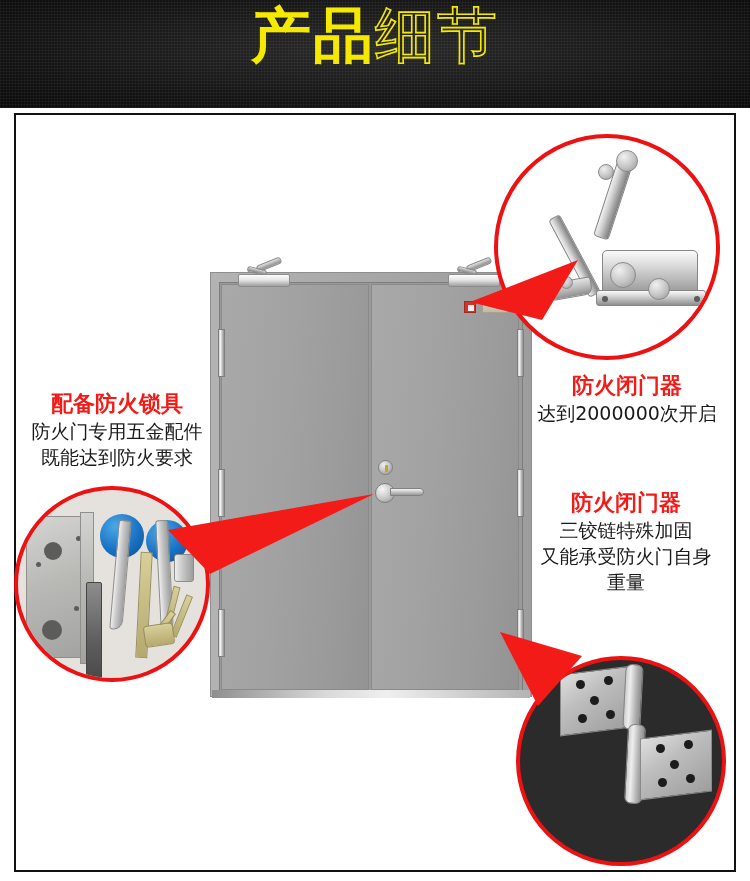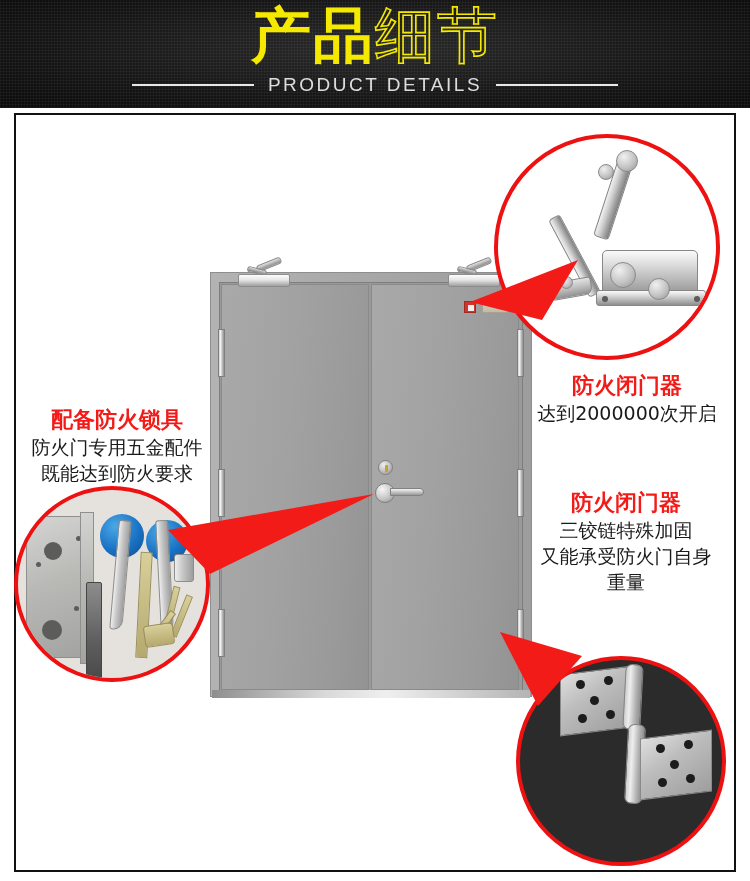--- a/index.html
+++ b/index.html
@@ -365,41 +365,36 @@
     line-height: 26px;
     font-family: "DejaVu Sans", "Liberation Sans", sans-serif;
   }
   #callout-closer {
     left: 524px; top: 356px;
     text-align: center;
     width: 206px;
     margin-top: 16px;
   }
   #callout-lock {
-    left: 6px; top: 406px;
+    left: 6px; top: 390px;
     text-align: center;
     width: 222px;
   }
   #callout-hinge {
     left: 520px; top: 489px;
     text-align: center;
     width: 212px;
   }
 </style>
 </head>
 <body>
 
 <div id="banner">
   <div id="banner-title">
     <span class="title-solid">产品</span><span class="title-outline hollow">细节</span>
-  </div>
-  <div id="banner-sub-row">
-    <span class="sub-rule"></span>
-    <span id="banner-subtitle">PRODUCT DETAILS</span>
-    <span class="sub-rule"></span>
   </div>
 </div>
 
 <div id="frame"></div>
 
 <div id="door-assembly">
   <div id="door-frame-outer"></div>
   <div id="door-frame-inner"></div>
 
   <div class="door-leaf" id="door-leaf-left"></div>

